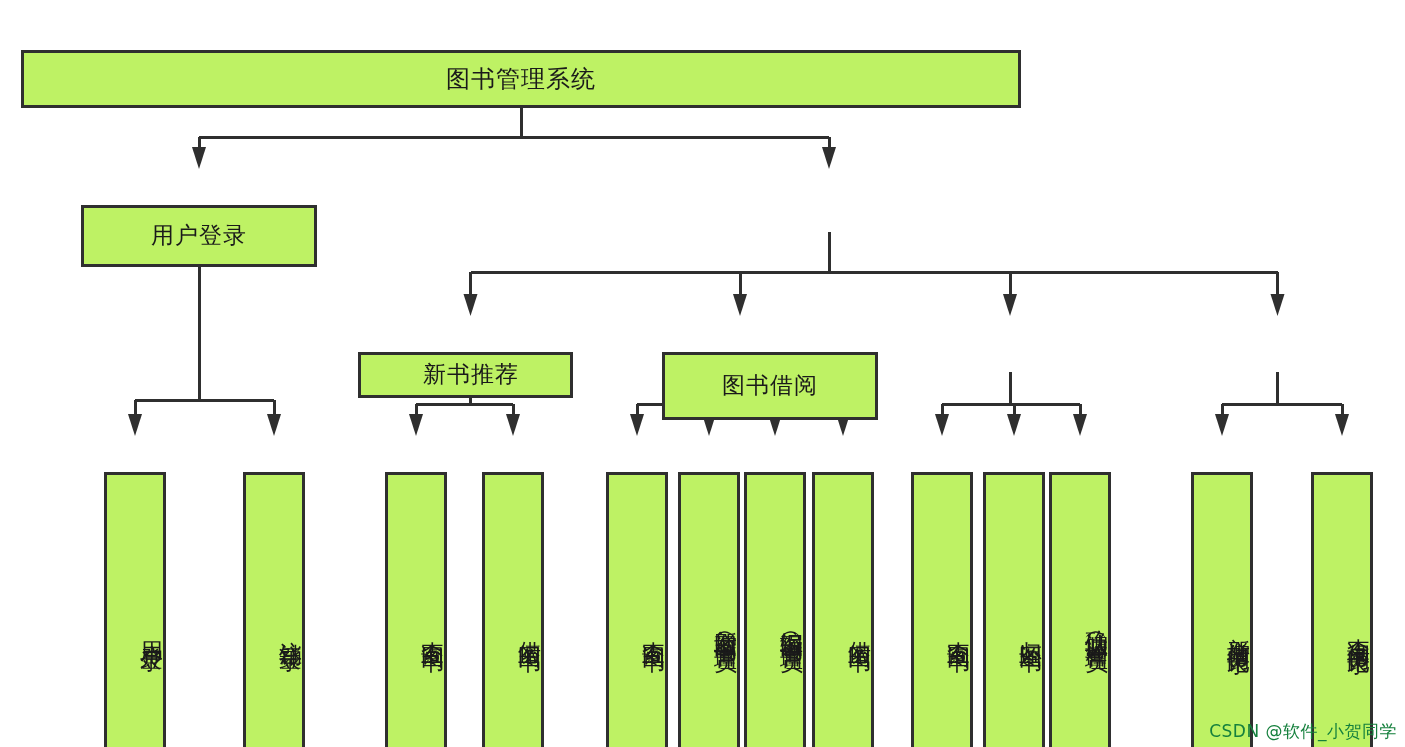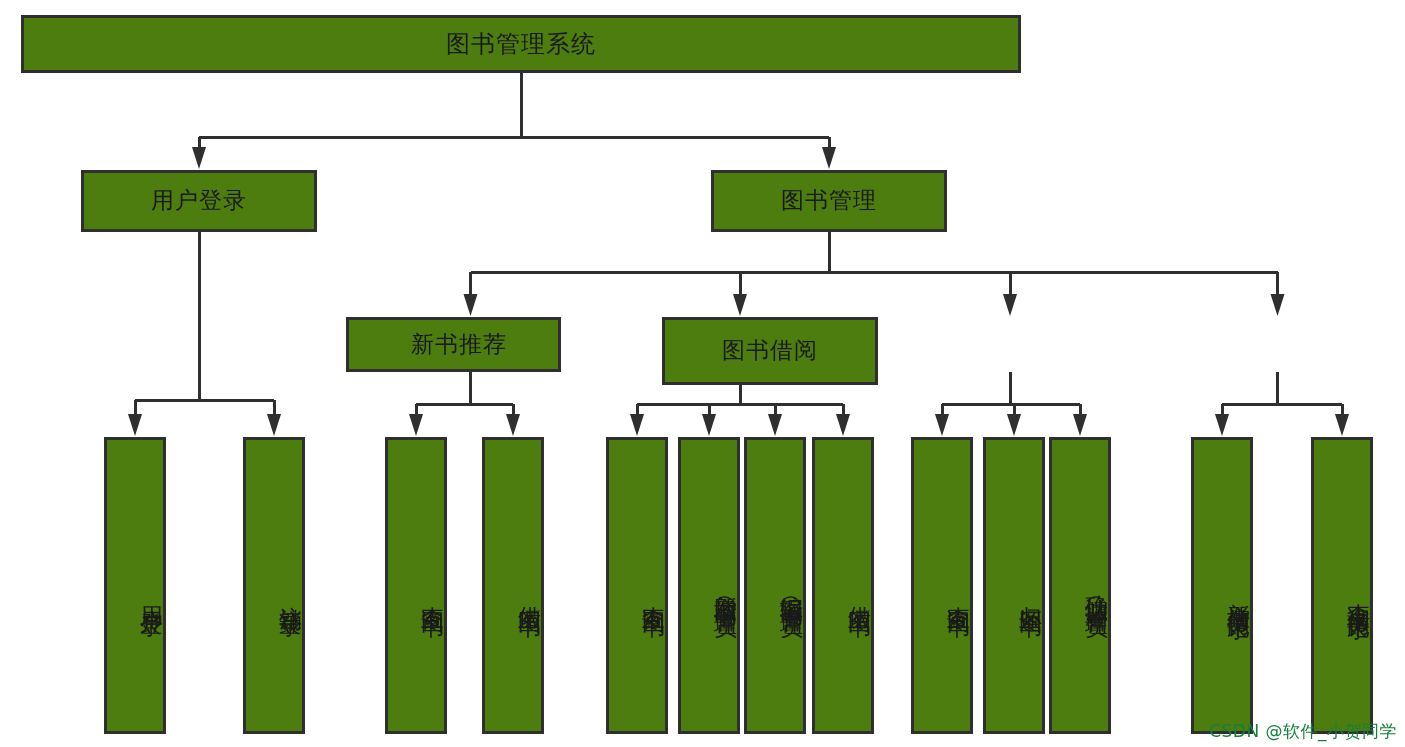--- a/index.html
+++ b/index.html
@@ -23,29 +23,30 @@
     left: 0;
     top: 0;
     width: 1405px;
     height: 747px;
     pointer-events: none;
   }
   .node {
     position: absolute;
     box-sizing: border-box;
     border: 3px solid #2f2f2f;
-    background: #4d7c0f;
+    background: #bef264;
     display: flex;
     align-items: center;
     justify-content: center;
     color: #1a1a1a;
     font-size: 23px;
     line-height: 1.18;
     letter-spacing: 1px;
     white-space: nowrap;
+    margin-top: 35px;
   }
   .node.root {
     font-size: 24px;
   }
   .node.leaf {
     writing-mode: vertical-rl;
     text-orientation: upright;
     align-items: flex-start;
     justify-content: center;
     padding-top: 16px;
@@ -122,23 +123,22 @@
       <line x1="1222" y1="404" x2="1342" y2="404" stroke="#2f2f2f" stroke-width="3" shape-rendering="crispEdges"></line>
       <line x1="1222" y1="404" x2="1222" y2="415" stroke="#2f2f2f" stroke-width="3" shape-rendering="crispEdges"></line>
       <polygon points="1215,414 1229,414 1222,436" fill="#2f2f2f"></polygon>
       <line x1="1342" y1="404" x2="1342" y2="415" stroke="#2f2f2f" stroke-width="3" shape-rendering="crispEdges"></line>
       <polygon points="1335,414 1349,414 1342,436" fill="#2f2f2f"></polygon>
     </svg>
 
   <div class="node root" style="left: 21px; top: 15px; width: 1000px; height: 58px;">图书管理系统</div>
 
   <div class="node" style="left: 81px; top: 170px; width: 236px; height: 62px;">用户登录</div>
-  <div class="node" style="left: 711px; top: 170px; width: 236px; height: 62px;">图书管理</div>
 
-  <div class="node" style="left: 346px; top: 317px; width: 215px; height: 55px; padding-left: 11px;">新书推荐</div>
+  <div class="node" style="left: 358px; top: 317px; width: 215px; height: 46px; padding-left: 11px;">新书推荐</div>
   <div class="node" style="left: 662px; top: 317px; width: 216px; height: 68px;">图书借阅</div>
 
   <div class="node leaf" style="left: 104px; top: 437px; width: 62px; height: 297px;">用户登录</div>
   <div class="node leaf" style="left: 243px; top: 437px; width: 62px; height: 297px;">注销登录</div>
   <div class="node leaf" style="left: 385px; top: 437px; width: 62px; height: 297px;">查询图书</div>
   <div class="node leaf" style="left: 482px; top: 437px; width: 62px; height: 297px;">借阅图书</div>
   <div class="node leaf" style="left: 606px; top: 437px; width: 62px; height: 297px;">查询图书</div>
   <div class="node leaf tall" style="left: 678px; top: 437px; width: 62px; height: 297px;">新增图书（管理员）</div>
   <div class="node leaf tall" style="left: 744px; top: 437px; width: 62px; height: 297px;">编辑图书（管理员）</div>
   <div class="node leaf" style="left: 812px; top: 437px; width: 62px; height: 297px;">借阅图书</div>

